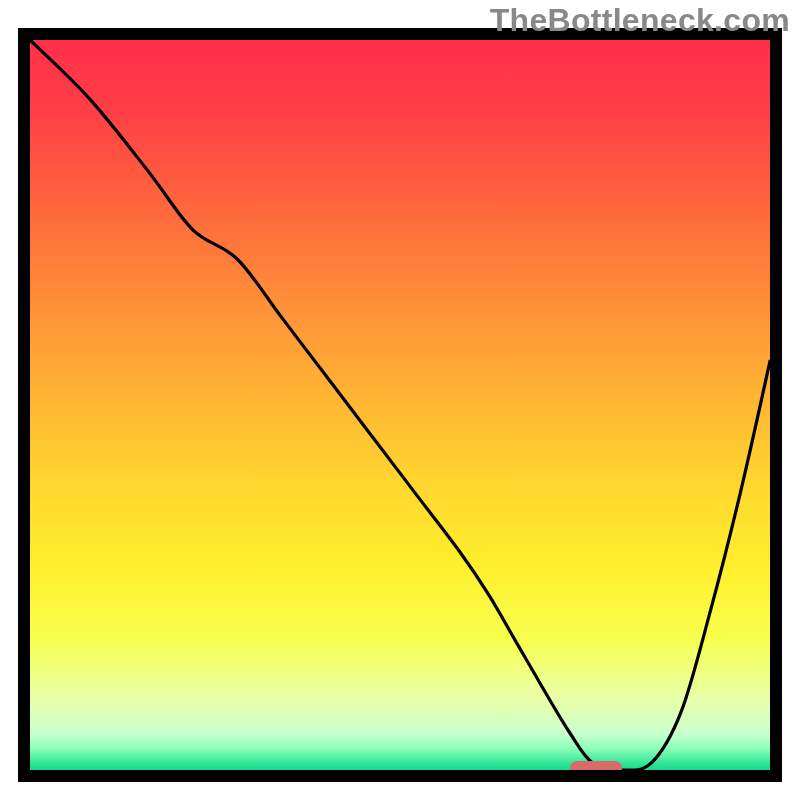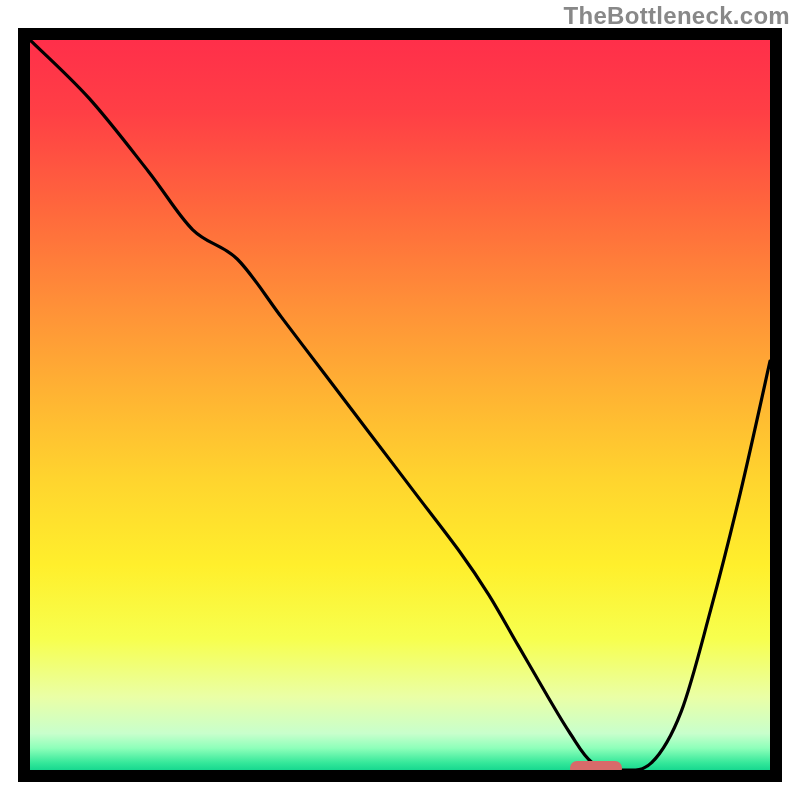--- a/index.html
+++ b/index.html
@@ -13,21 +13,21 @@
   .container {
     position: relative;
     width: 800px;
     height: 800px;
   }
   .watermark {
     position: absolute;
     top: 2px;
     right: 10px;
     font-family: Arial, Helvetica, sans-serif;
-    font-size: 24px;
+    font-size: 32px;
     font-weight: 600;
     color: #888888;
     letter-spacing: 0.3px;
     z-index: 3;
   }
   .plot-frame {
     position: absolute;
     left: 18px;
     top: 28px;
     width: 764px;

